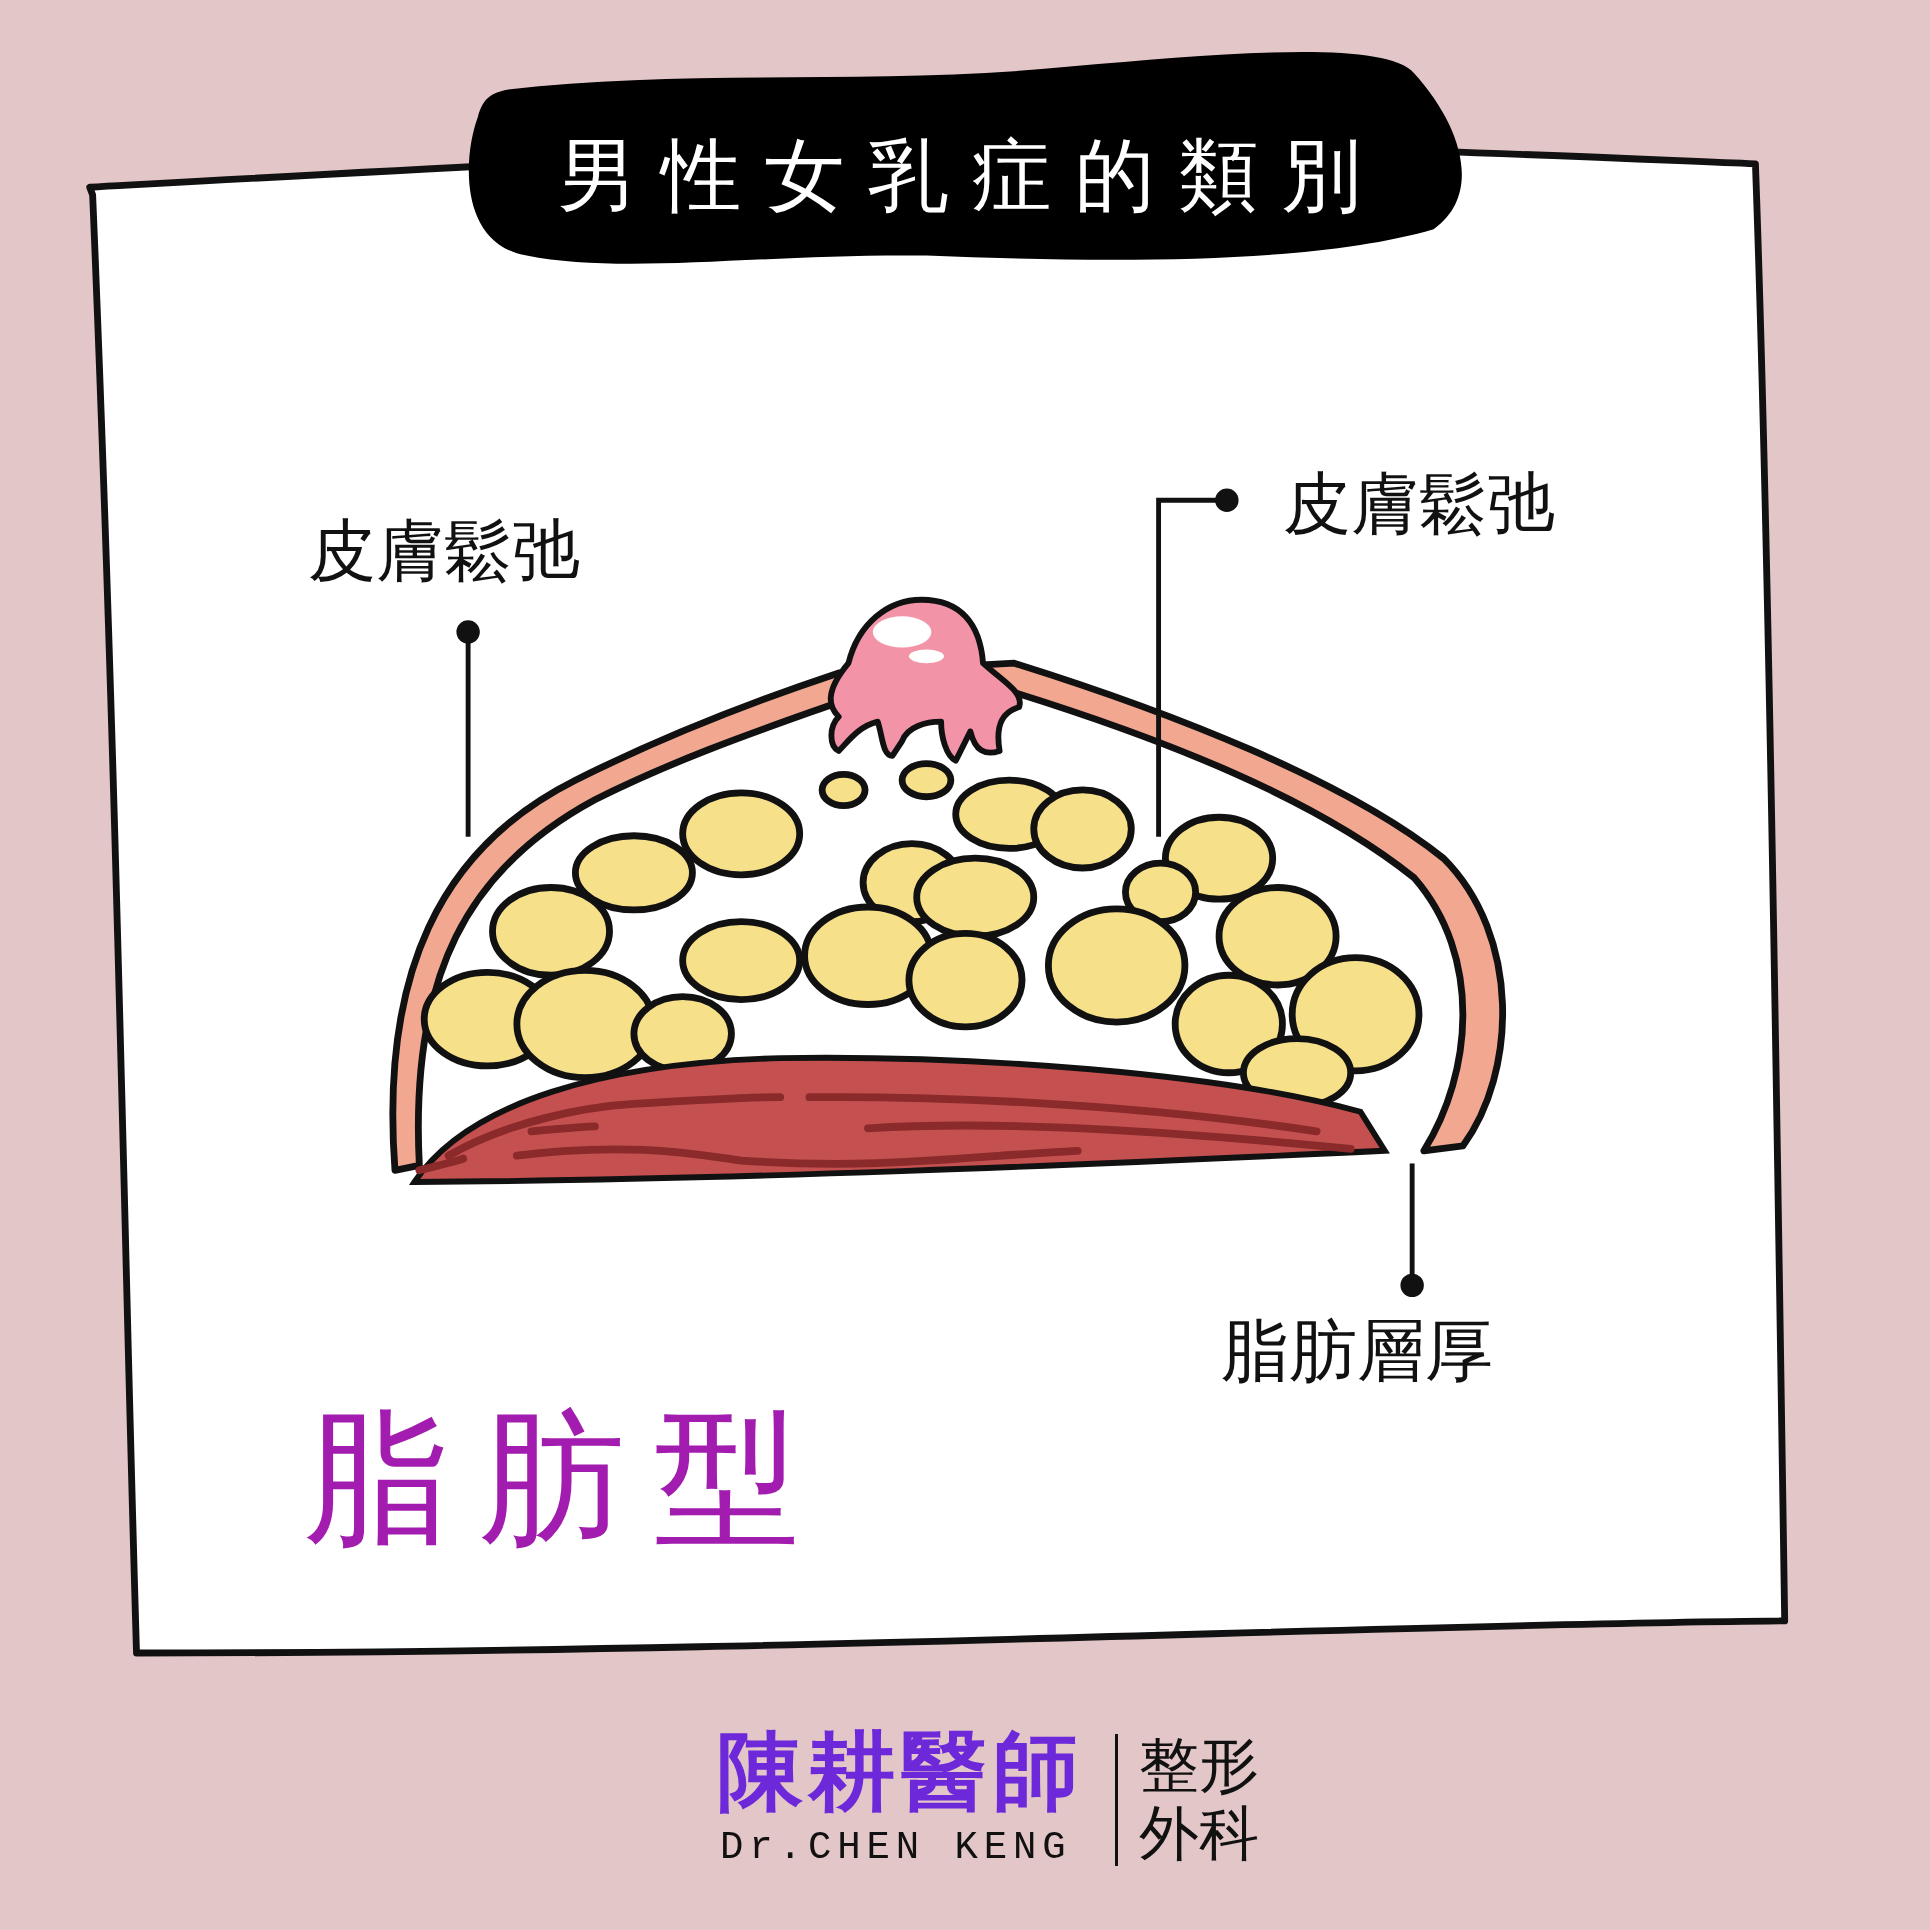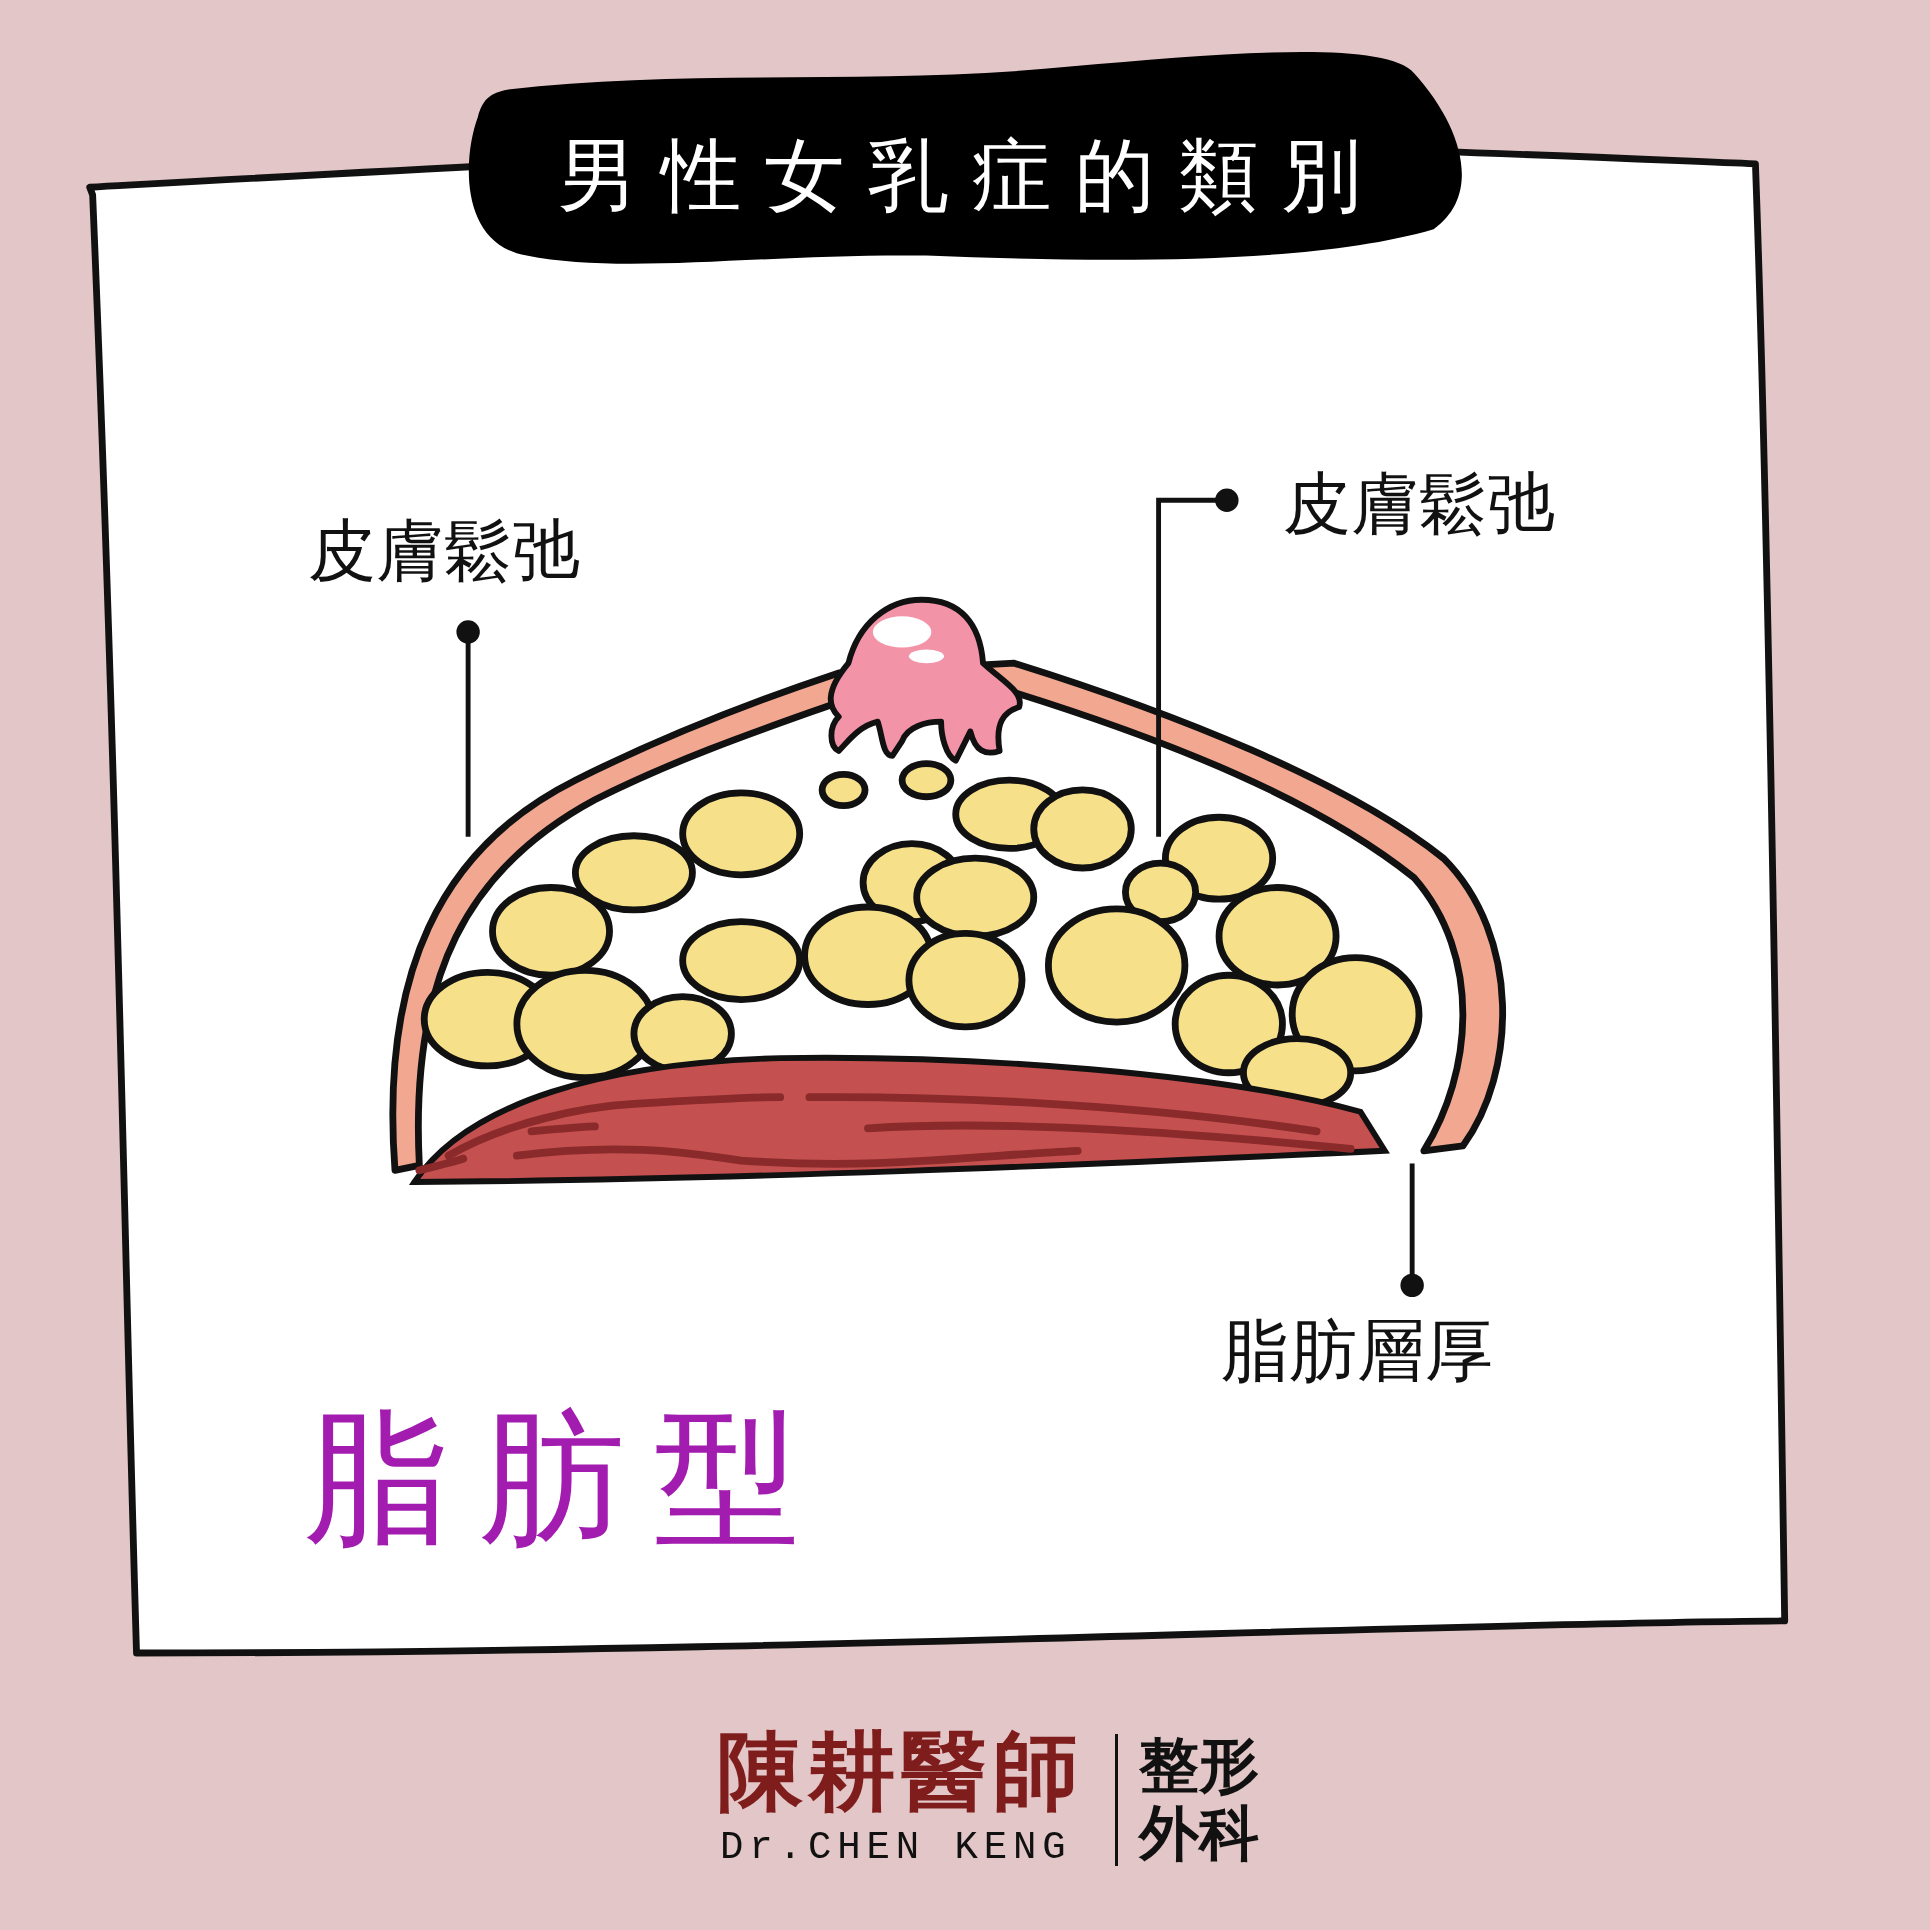--- a/index.html
+++ b/index.html
@@ -17,35 +17,35 @@
   .label {
     position:absolute; color:#111; font-size:68px; line-height:1;
     font-family:"DejaVu Sans", sans-serif; white-space:nowrap;
   }
   .type-title {
     position:absolute; left:304px; top:1404px; color:#a21caf;
     font-size:146px; font-weight:normal; letter-spacing:29px; line-height:1;
     font-family:"DejaVu Sans", sans-serif; white-space:nowrap;
   }
   .logo-name {
-    position:absolute; left:717px; top:1728px; color:#7f1d1d;
+    position:absolute; left:717px; top:1728px; color:#6d28d9;
     font-size:86px; font-weight:bold; letter-spacing:5.9px; line-height:1;
     font-family:"DejaVu Serif", serif; white-space:nowrap;
   }
   .logo-en {
     position:absolute; left:720px; top:1829px; color:#111;
     font-size:39px; letter-spacing:5.9px; line-height:1;
     font-family:Liberation Mono, monospace; white-space:nowrap;
   }
   .logo-divider {
     position:absolute; left:1115px; top:1734px; width:2.9px; height:132px; background:#111;
   }
   .logo-dept {
     position:absolute; left:1139px; top:1731px; color:#111;
-    font-size:60px; font-weight:bold; line-height:68px; width:137px;
+    font-size:60px; font-weight:normal; line-height:68px; width:137px;
     font-family:"DejaVu Serif", serif;
   }
 </style>
 </head>
 <body>
 
 <svg class="full" width="1930" height="1930" viewBox="0 0 1979 1979">
   <path d="M92,192 C400,175 700,158 1000,150 C1300,145 1600,160 1800,168
            C1812,500 1820,1000 1830,1662
            C1400,1666 800,1695 140,1695

